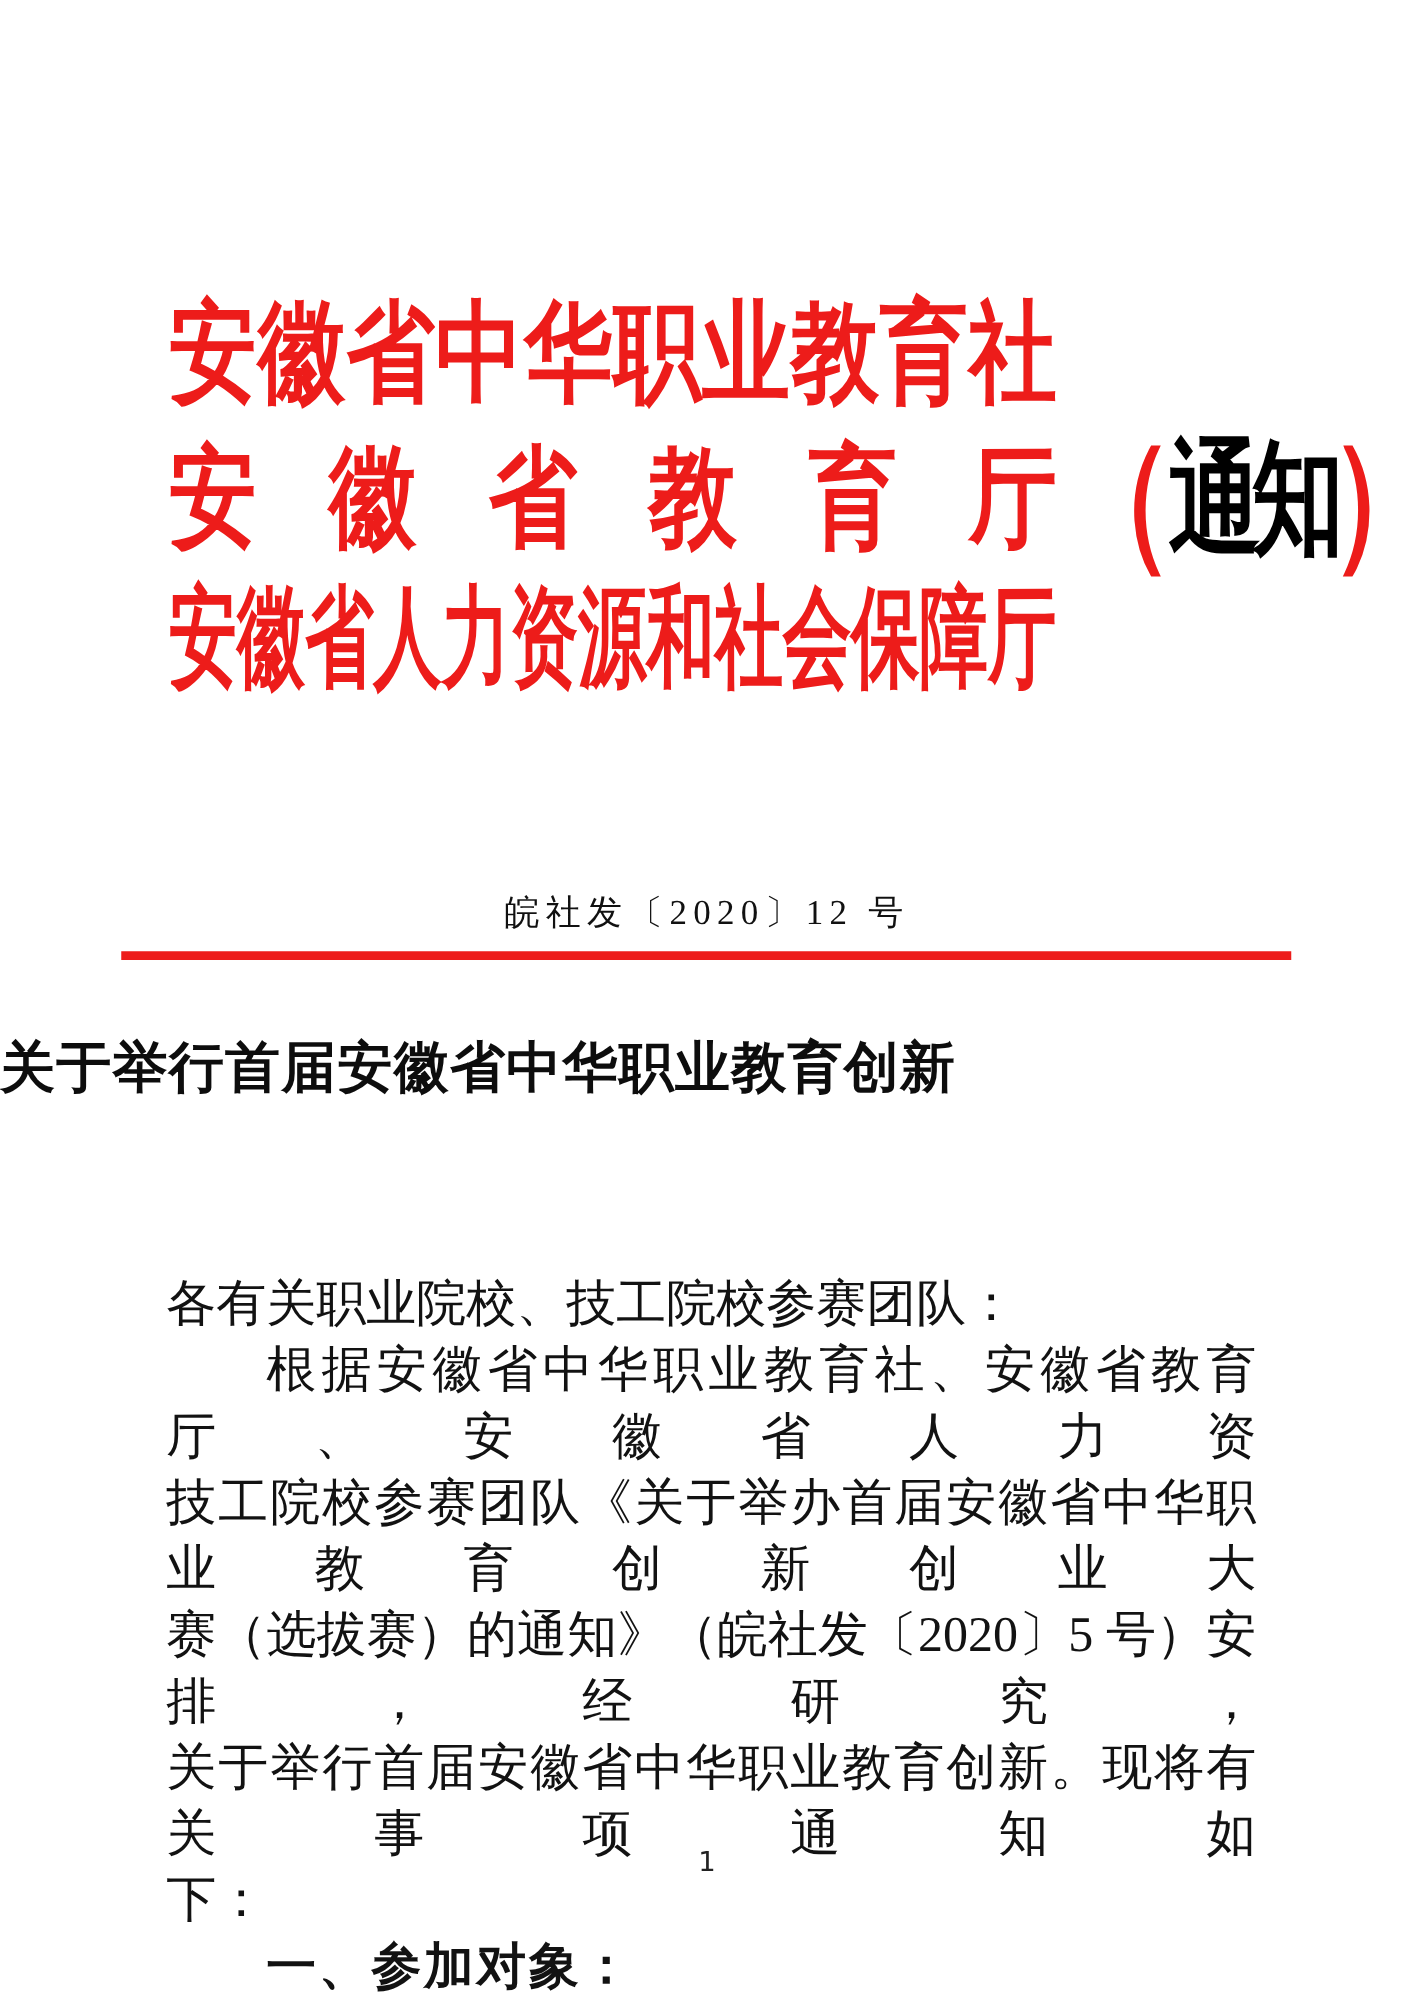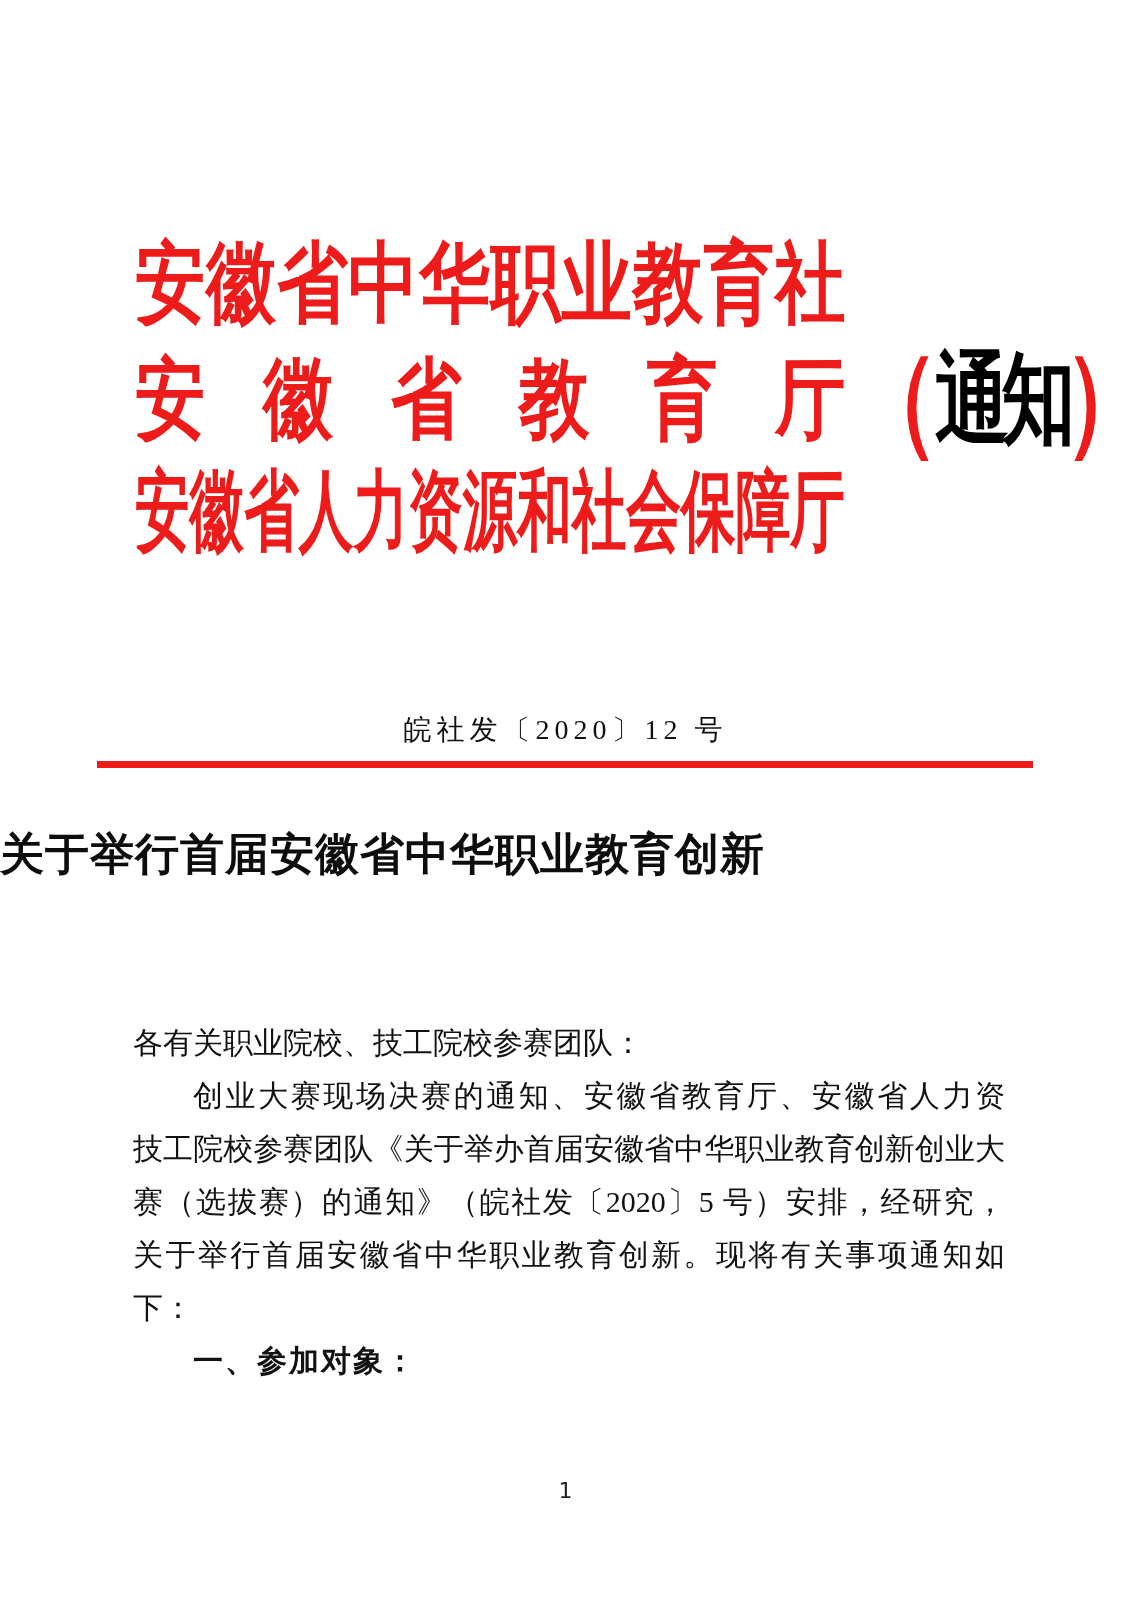--- a/index.html
+++ b/index.html
@@ -103,21 +103,21 @@
     color:#0d0d0d;
     letter-spacing:1px;
   }
 
   
   .doc-body{
     position:absolute;
     left:133px;
     top:1016px;
     width:872px;
-    font-size:30px;
+    font-size:40px;
     line-height:53px;
     color:#121212;
   }
   .doc-body .fill{
     text-align:justify;
     text-align-last:justify;
   }
   .doc-body .indent{
     text-indent:2em;
   }
@@ -198,21 +198,21 @@
   <div class="doc-number">皖社发〔2020〕12 号</div>
 
   <div class="red-rule"></div>
 
   <h1 class="doc-title">
     <div>关于举行首届安徽省中华职业教育创新</div>
   </h1>
 
   <main class="doc-body">
     <div>各有关职业院校、技工院校参赛团队：</div>
-    <div class="fill indent">创业大赛现场决赛的通知、安徽省教育厅、安徽省人力资</div>
+    <div class="fill indent">根据安徽省中华职业教育社、安徽省教育厅、安徽省人力资</div>
     <div class="fill">技工院校参赛团队《关于举办首届安徽省中华职业教育创新创业大</div>
     <div class="fill">赛（选拔赛）的通知》（皖社发〔2020〕5 号）安排，经研究，</div>
     <div class="fill">关于举行首届安徽省中华职业教育创新。现将有关事项通知如</div>
     <div>下：</div>
     <div class="section-heading">一、参加对象：</div>
   </main>
 
   <div class="page-number">1</div>
 
 </div>

